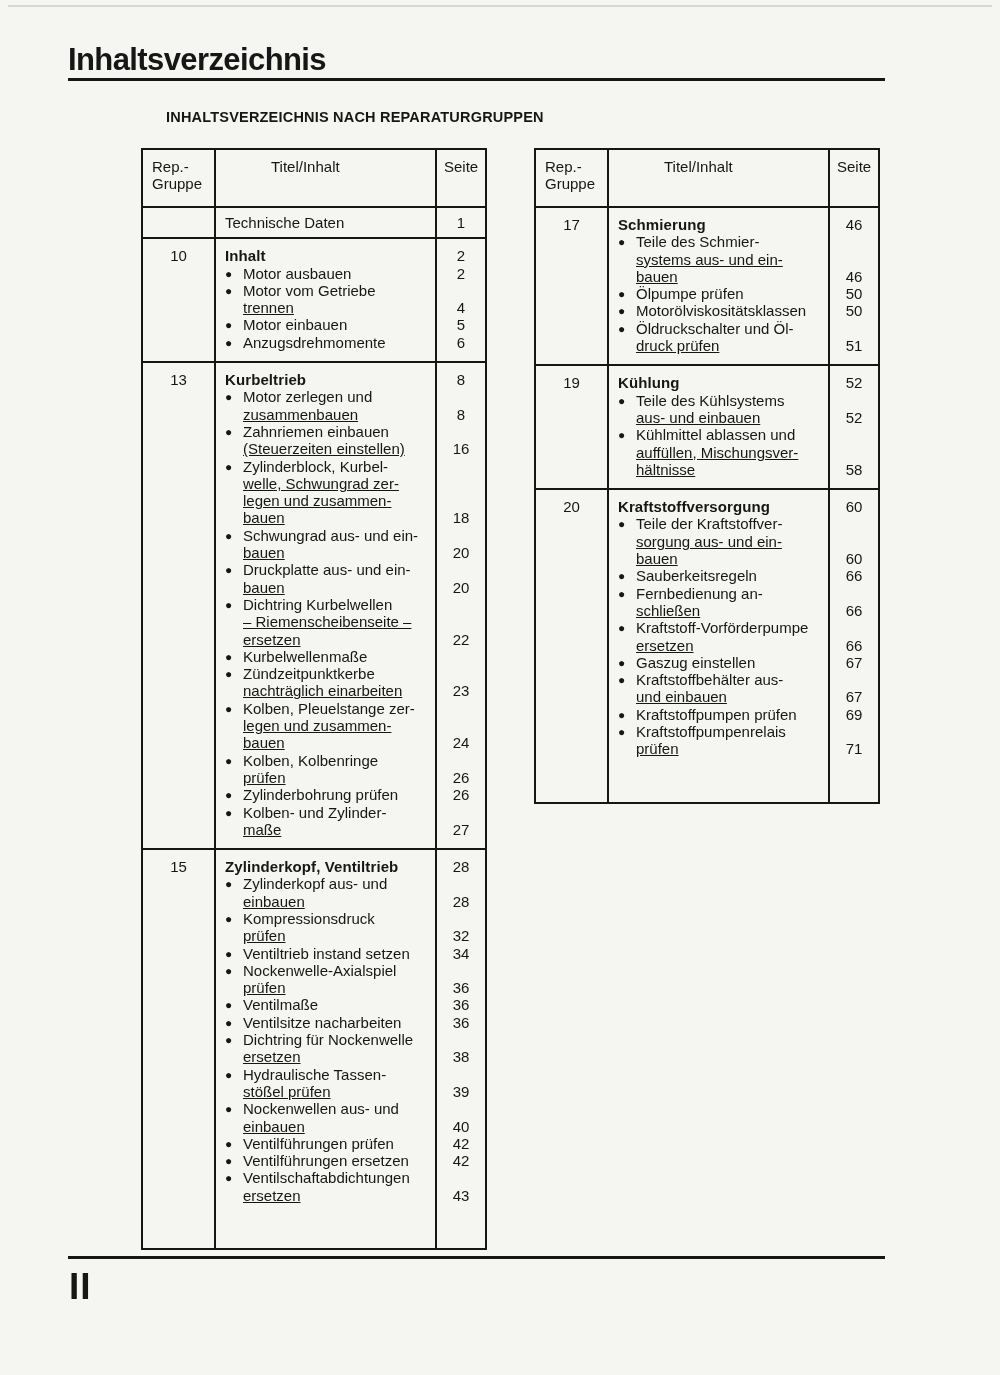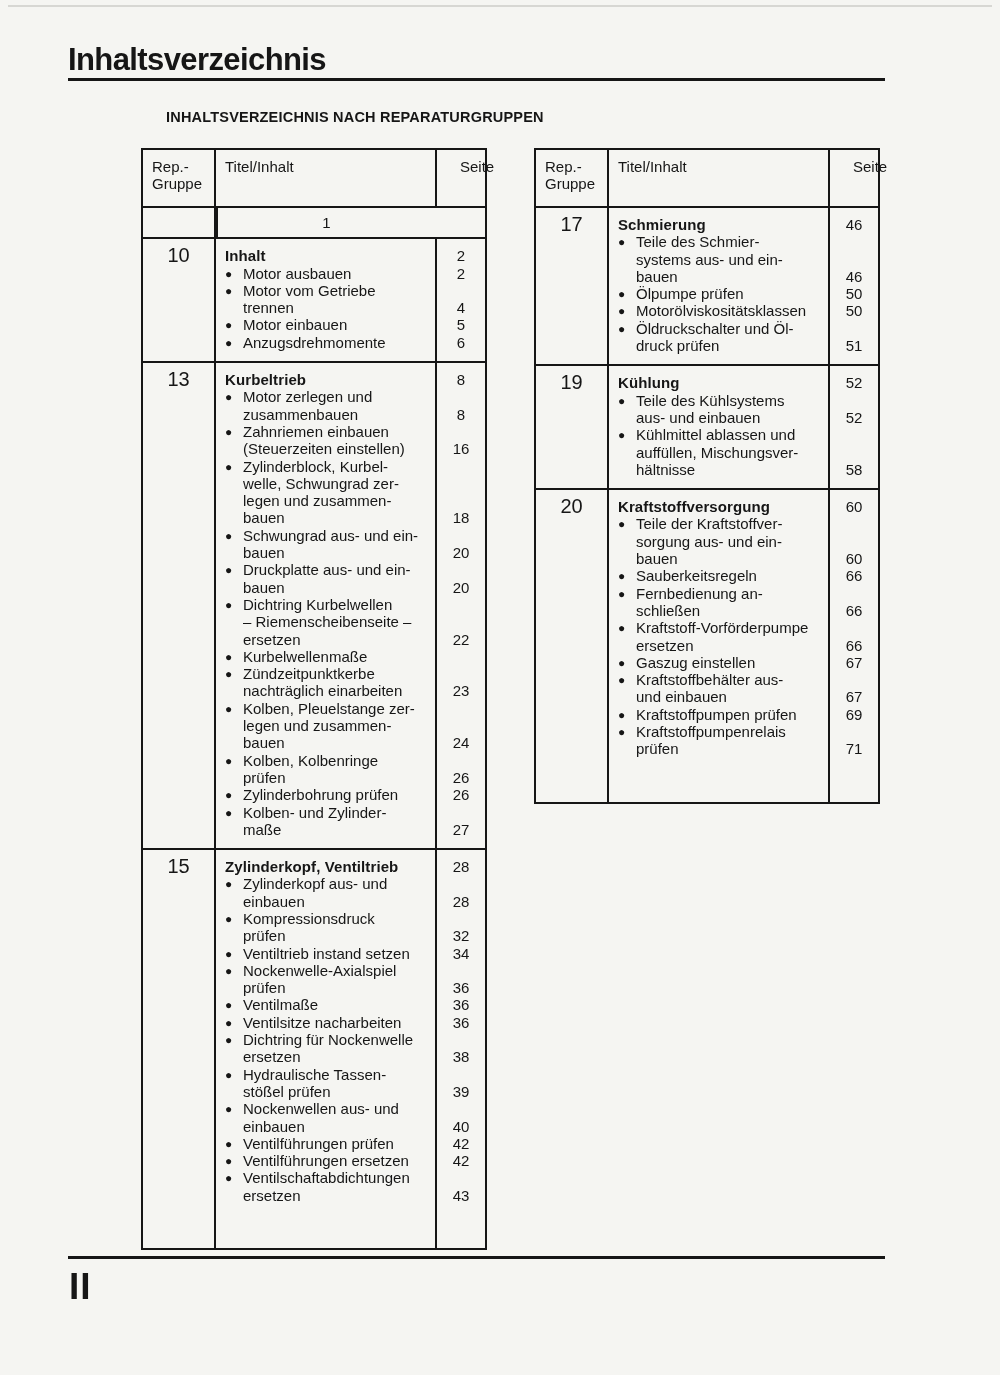--- a/index.html
+++ b/index.html
@@ -34,32 +34,32 @@
   }
   .toc-table{
     position:absolute;top:148px;width:346px;
     border:2px solid var(--ink);
     box-sizing:border-box;
   }
   .toc-left{left:141px;}
   .toc-right{left:534px;}
   .thead{
     display:grid;grid-template-columns:73px 1fr 50px;
-    height:56px;box-sizing:border-box;
+    height:56px;box-sizing:border-box;gap:46px;
   }
   .th{font-size:15px;line-height:var(--lh);padding:8px 0 0 9px;}
   .th-gruppe{border-right:2px solid var(--ink);box-sizing:border-box;}
-  .th-seite{border-left:2px solid var(--ink);box-sizing:border-box;padding-left:23px;}
+  .th-seite{border-left:2px solid var(--ink);box-sizing:border-box;padding-left:7px;}
   .trow{
     display:grid;grid-template-columns:73px 1fr 50px;
     border-top:2px solid var(--ink);
   }
   .cell-gruppe{
     border-right:2px solid var(--ink);box-sizing:border-box;
-    text-align:center;font-size:20px;line-height:var(--lh);
+    text-align:center;font-size:15px;line-height:var(--lh);
     padding-top:8px;
   }
   .cell-titel{padding:8px 0 10px 9px;overflow:visible;}
   .cell-seite{
     border-left:2px solid var(--ink);box-sizing:border-box;
     text-align:center;font-size:15px;line-height:var(--lh);
     padding:8px 0 10px 0;
   }
   .compact .cell-titel{padding:6px 0 6px 9px;}
   .compact .cell-seite{padding:6px 0;}
@@ -68,21 +68,21 @@
   .tall-bottom .cell-seite{padding-bottom:44px;}
   .tl{
     font-size:15px;line-height:var(--lh);
     white-space:nowrap;height:var(--lh);
   }
   .t-title{font-weight:bold;letter-spacing:0.1px;}
   .tl .blt{
     display:inline-block;width:18px;
     font-size:12px;vertical-align:1px;
   }
-  .tl.cont{padding-left:18px;}
+  .tl.cont{padding-left:18px;text-decoration:underline;}
   .ps{height:var(--lh);}
 </style>
 </head>
 <body>
 
 <div class="scan-edge"></div>
 
 <h1 class="page-title">Inhaltsverzeichnis</h1>
 <div class="rule rule-top"></div>
 <div class="subtitle">INHALTSVERZEICHNIS NACH REPARATURGRUPPEN</div>
@@ -91,20 +91,23 @@
     <div class="thead">
       <div class="th th-gruppe">
         <div>Rep.-</div>
         <div>Gruppe</div>
       </div>
       <div class="th th-titel">Titel/Inhalt</div>
       <div class="th th-seite">Seite</div>
     </div>
     <div class="trow compact">
       <div class="cell-gruppe"></div>
+      <div class="cell-titel">
+        <div class="tl"><span class="txt">Technische Daten</span></div>
+      </div>
       <div class="cell-seite">
         <div class="ps">1</div>
       </div>
     </div>
     <div class="trow">
       <div class="cell-gruppe"><span>10</span></div>
       <div class="cell-titel">
         <div class="tl t-title"><span class="txt">Inhalt</span></div>
         <div class="tl"><span class="blt">●</span><span class="txt">Motor ausbauen</span></div>
         <div class="tl"><span class="blt">●</span><span class="txt">Motor vom Getriebe</span></div>

